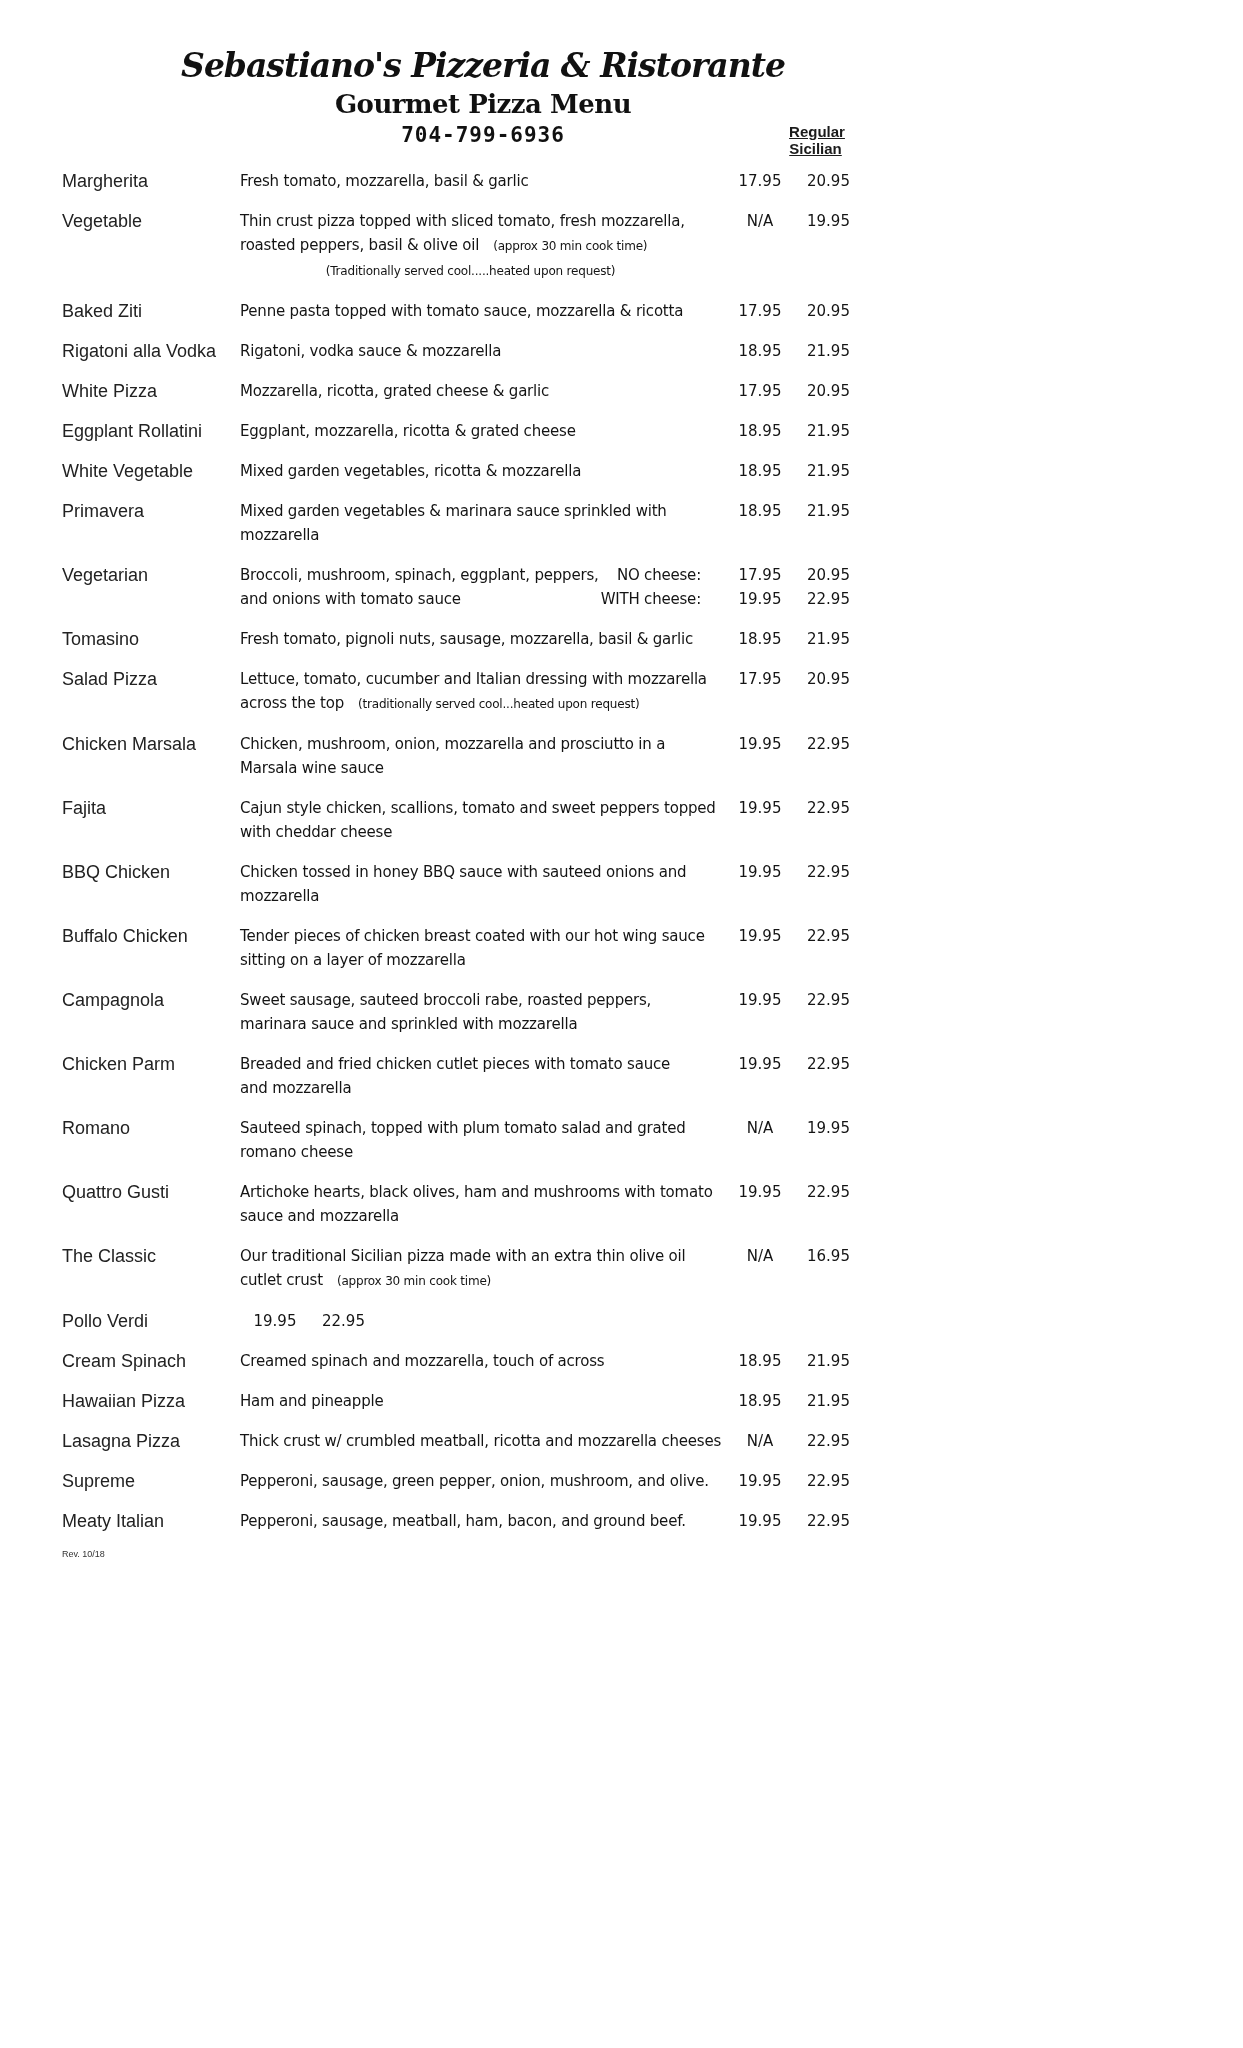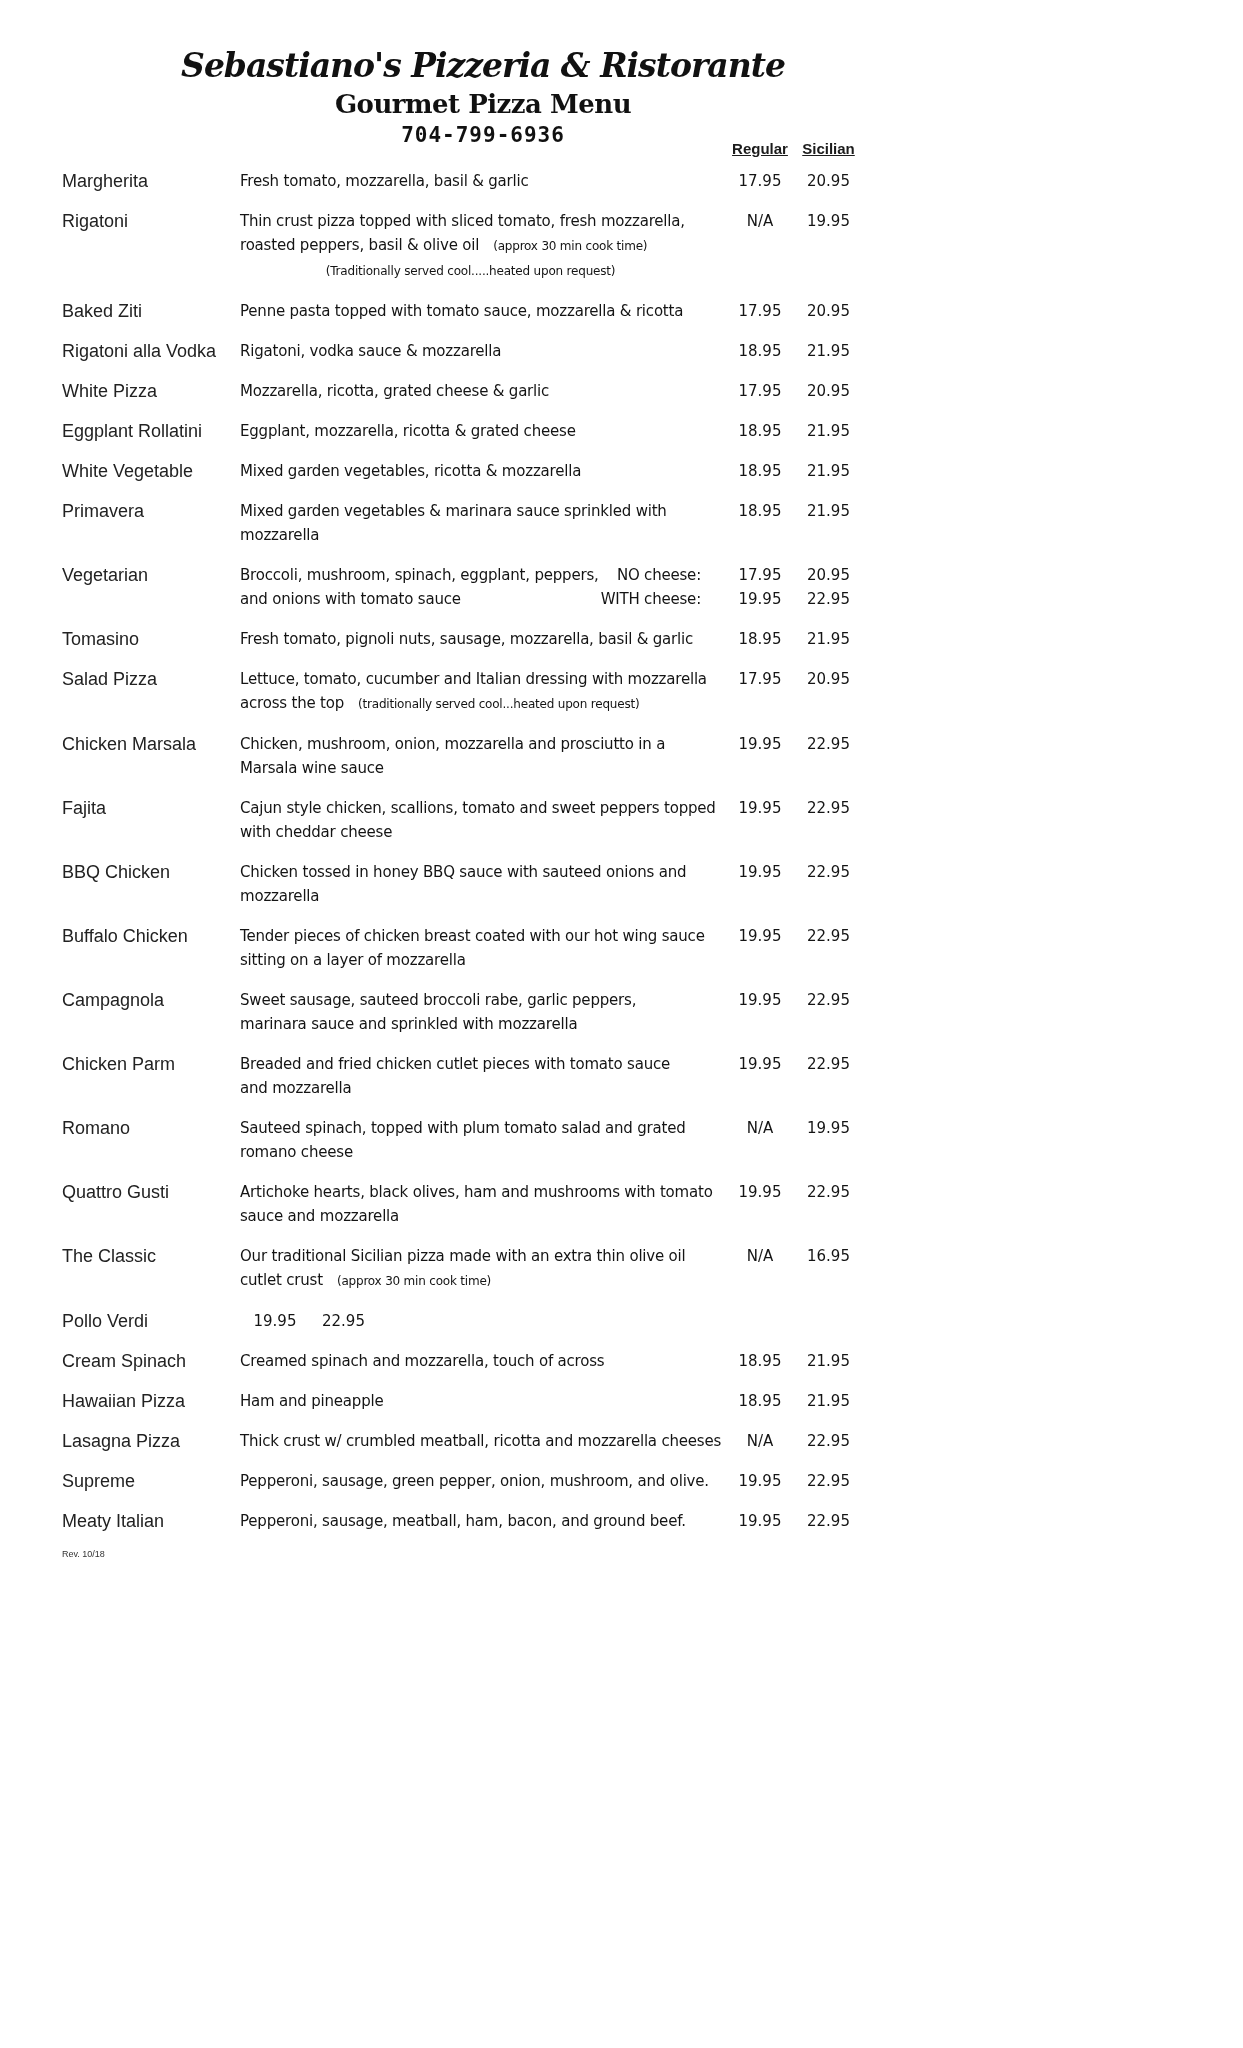--- a/index.html
+++ b/index.html
@@ -25,21 +25,21 @@
     margin: 4px 0 0; text-align: center; position: relative; left: 21px;
     font-family: "DejaVu Serif", serif; font-weight: 700;
     font-size: 26px; letter-spacing: -0.5px; color: #111;
   }
   .phone-row { position: relative; height: 36px; margin-top: 4px; }
   .phone {
     display: block; text-align: center; position: relative; left: 21px;
     font-family: "DejaVu Sans Mono", monospace; font-size: 21px; font-weight: 700;
     letter-spacing: 1px; color: #111;
   }
-  .cols { position: absolute; right: 0; bottom: 2px; display: flex; }
+  .cols { position: absolute; right: 10px; bottom: 2px; display: flex; flex-direction: column; }
   .col-h {
     font-family: "Liberation Sans", sans-serif; font-weight: 700; font-size: 15px;
     text-decoration: underline; text-align: center; white-space: nowrap;
   }
   .col-h.reg { width: 70px; }
   .col-h.sic { width: 67px; }
 
   #items { margin-top: 10px; }
   .row { display: flex; width: 800px; margin-bottom: 16px; align-items: flex-start; }
   .c-name {
@@ -89,21 +89,21 @@
           </div>
     <div class="c-reg">
             <div class="price">17.95</div>
           </div>
     <div class="c-sic">
             <div class="price">20.95</div>
           </div>
   </div>
 
   <div class="row">
-    <div class="c-name">Rigatoni</div>
+    <div class="c-name">Vegetable</div>
     <div class="c-desc">
             <div class="line"><span>Thin crust pizza topped with sliced tomato, fresh mozzarella,</span></div>
             <div class="line"><span>roasted peppers, basil &amp; olive oil</span><span class="small">(approx 30 min cook time)</span></div>
             <div class="line center"><span class="small">(Traditionally served cool.....heated upon request)</span></div>
           </div>
     <div class="c-reg">
             <div class="price">N/A</div>
           </div>
     <div class="c-sic">
             <div class="price">19.95</div>
@@ -290,21 +290,21 @@
             <div class="price">19.95</div>
           </div>
     <div class="c-sic">
             <div class="price">22.95</div>
           </div>
   </div>
 
   <div class="row">
     <div class="c-name">Campagnola</div>
     <div class="c-desc">
-            <div class="line"><span>Sweet sausage, sauteed broccoli rabe, garlic peppers,</span></div>
+            <div class="line"><span>Sweet sausage, sauteed broccoli rabe, roasted peppers,</span></div>
             <div class="line"><span>marinara sauce and sprinkled with mozzarella</span></div>
           </div>
     <div class="c-reg">
             <div class="price">19.95</div>
           </div>
     <div class="c-sic">
             <div class="price">22.95</div>
           </div>
   </div>
 

